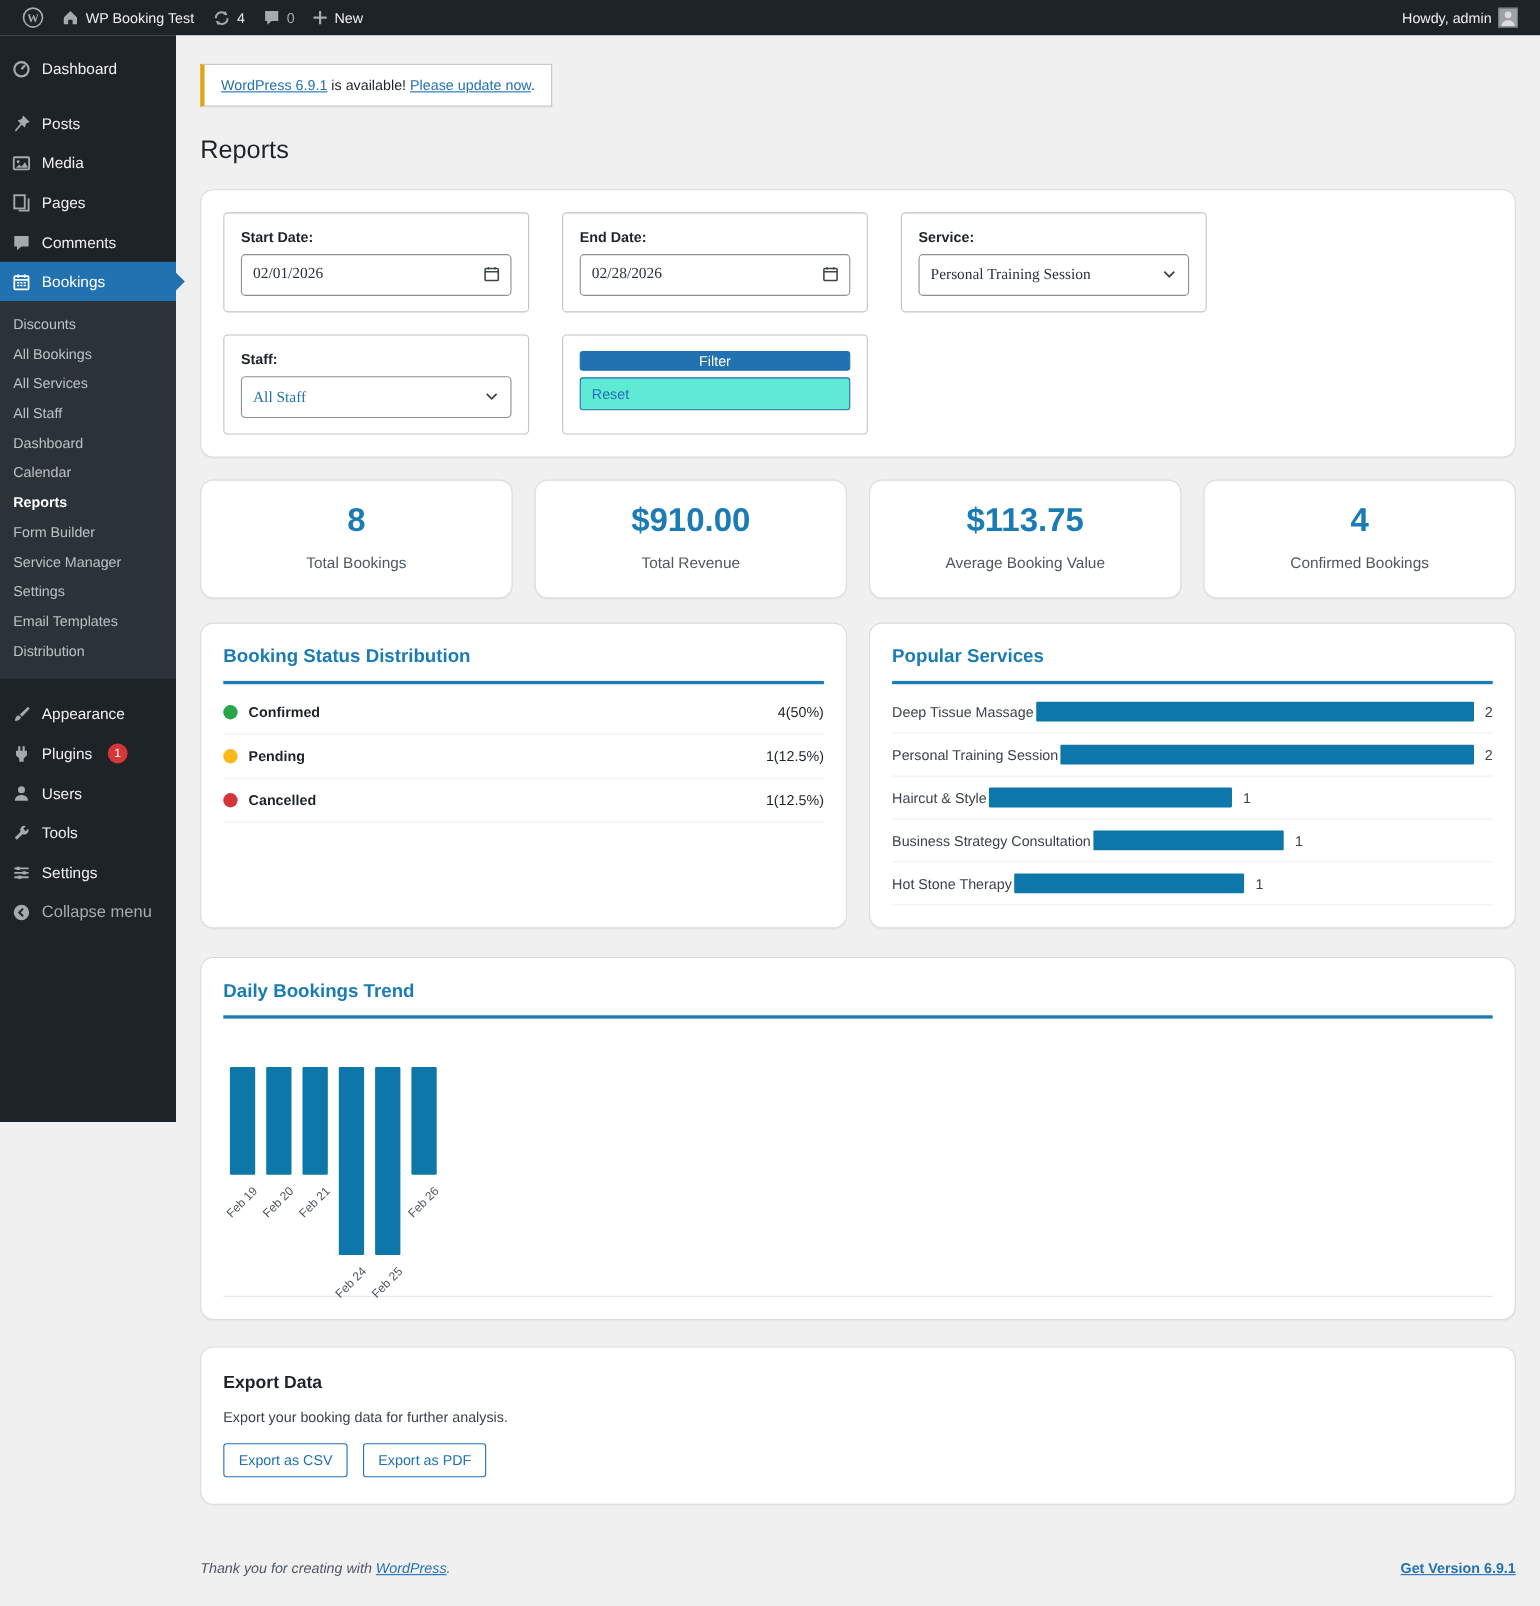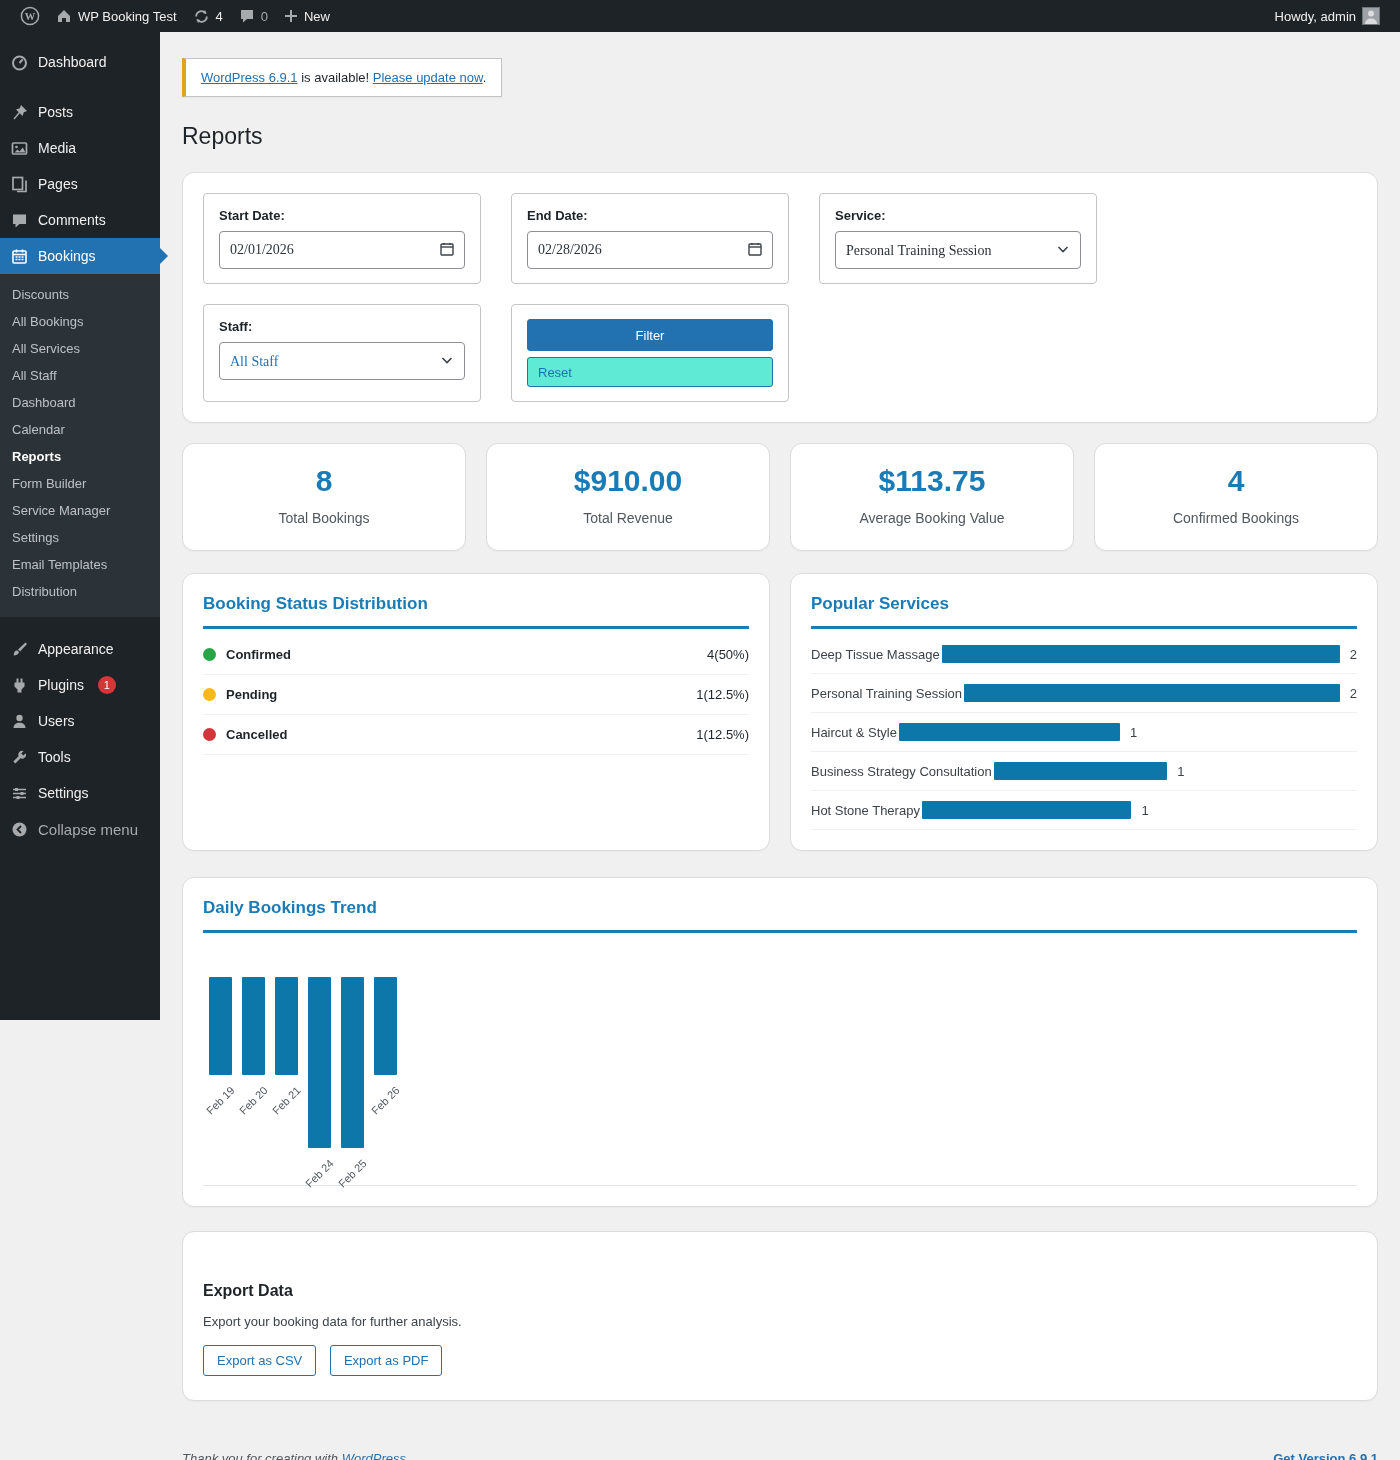--- a/index.html
+++ b/index.html
@@ -77,21 +77,21 @@
   .finput-wrap { position:relative;font-family:Liberation Serif, serif; }
   .finput, .fselect {
     width:100%; height:38px; border:1px solid #8c8f94; border-radius:4px;
     padding:0 32px 0 10px; font-size:14px; font-family:inherit; color:#2c3338;
     background:#fff; appearance:none; -webkit-appearance:none;
   }
   .fselect { cursor:pointer; }
   .fselect.staff { color:#2271b1; }
   .finput-icon { position:absolute; right:10px; top:10px; pointer-events:none; display:flex; }
   .btn-filter {
-    width:100%; height:32px; background:var(--btn,#2271b1); border:1px solid var(--btn,#2271b1);
+    width:100%; height:18px; background:var(--btn,#2271b1); border:1px solid var(--btn,#2271b1);
     color:#fff; border-radius:3px; font-size:13px; font-family:inherit; cursor:pointer; margin-bottom:6px;
   }
   .btn-reset {
     display:block; width:100%; height:30px; background:#5eead4; border:1px solid var(--btn,#2271b1);
     color:var(--btn,#2271b1); border-radius:3px; font-size:13px; font-family:inherit;
     text-align:left; padding-left:10px; cursor:pointer;
   }
 
   
   .stats-row { display:grid; grid-template-columns:repeat(4,1fr); gap:20px; margin-bottom:22px; }
@@ -126,21 +126,21 @@
   .tbar { width:23px; background:var(--bar,#0c77a8); border-radius:1px; }
   .tlabel { position:relative; height:0; width:100%; }
   .tlabel span {
     position:absolute; top:9px; right:4px; transform:rotate(-45deg); transform-origin:top right;
     font-size:11px; color:#50575e; white-space:nowrap;
   }
   .trend-axis { border-top:1px solid #e2e4e7; margin-top:8px; }
 
   
   .export-card { padding:24px 20px; margin-bottom:0; }
-  .export-title { font-size:16px; font-weight:bold; margin-bottom:14px;margin-top:26px; }
+  .export-title { font-size:16px; font-weight:bold; margin-bottom:14px; }
   .export-desc { font-size:13px; color:#3c434a; margin-bottom:16px; }
   .export-btn {
     background:#fff; border:1px solid var(--btn,#2271b1); color:var(--btn,#2271b1);
     border-radius:3px; padding:7px 13px; font-size:13px; font-family:inherit; cursor:pointer; margin-right:10px;
   }
 
   
   .footer { display:flex; justify-content:space-between; align-items:center; margin-top:50px; padding-bottom:14px; }
   .footer-thanks { font-style:italic; color:#50575e; }
   .footer-version { font-weight:bold; }

